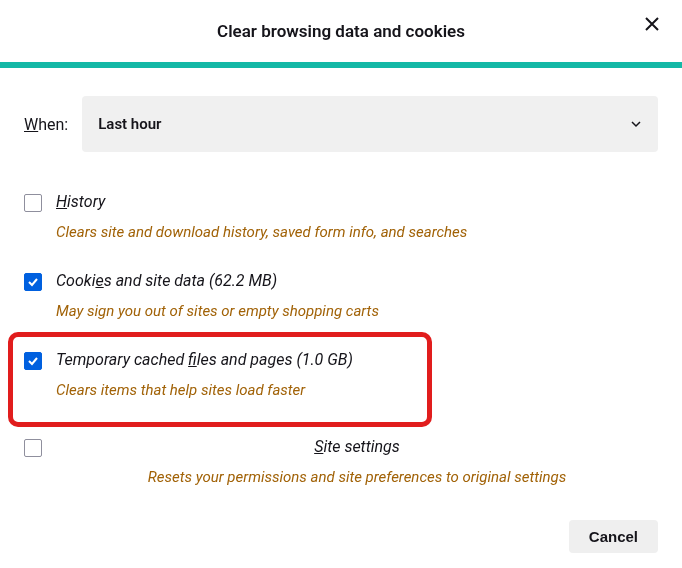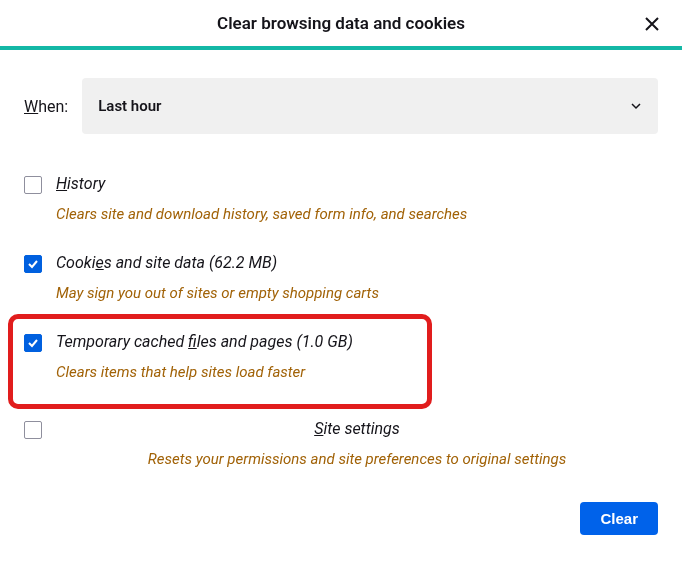--- a/index.html
+++ b/index.html
@@ -9,22 +9,22 @@
     height: 568px;
     background: #fff;
     color: #15141a;
     font-size: 15px;
   }
   .dialog-header {
     display: flex;
     align-items: center;
     justify-content: center;
     position: relative;
-    height: 50px;
-    border-bottom: 4px solid #14b8a6;
+    height: 68px;
+    border-bottom: 6px solid #14b8a6;
   }
   .dialog-title {
     font-size: 17px;
     font-weight: 600;
     color: #15141a;
     text-align: center;
   }
   .close-btn {
     position: absolute;
     right: 16px;
@@ -197,14 +197,14 @@
     </div>
     <div class="option-text">
       <div class="option-label"><span class="underline-letter">S</span><span>ite settings</span></div>
       <div class="option-desc">Resets your permissions and site preferences to original settings</div>
     </div>
   </div>
 
 </div>
 
 <div class="footer">
-  <button class="btn btn-primary">Clear</button>
+  <button class="btn btn-secondary">Cancel</button>
 </div>
 
 </body></html>

